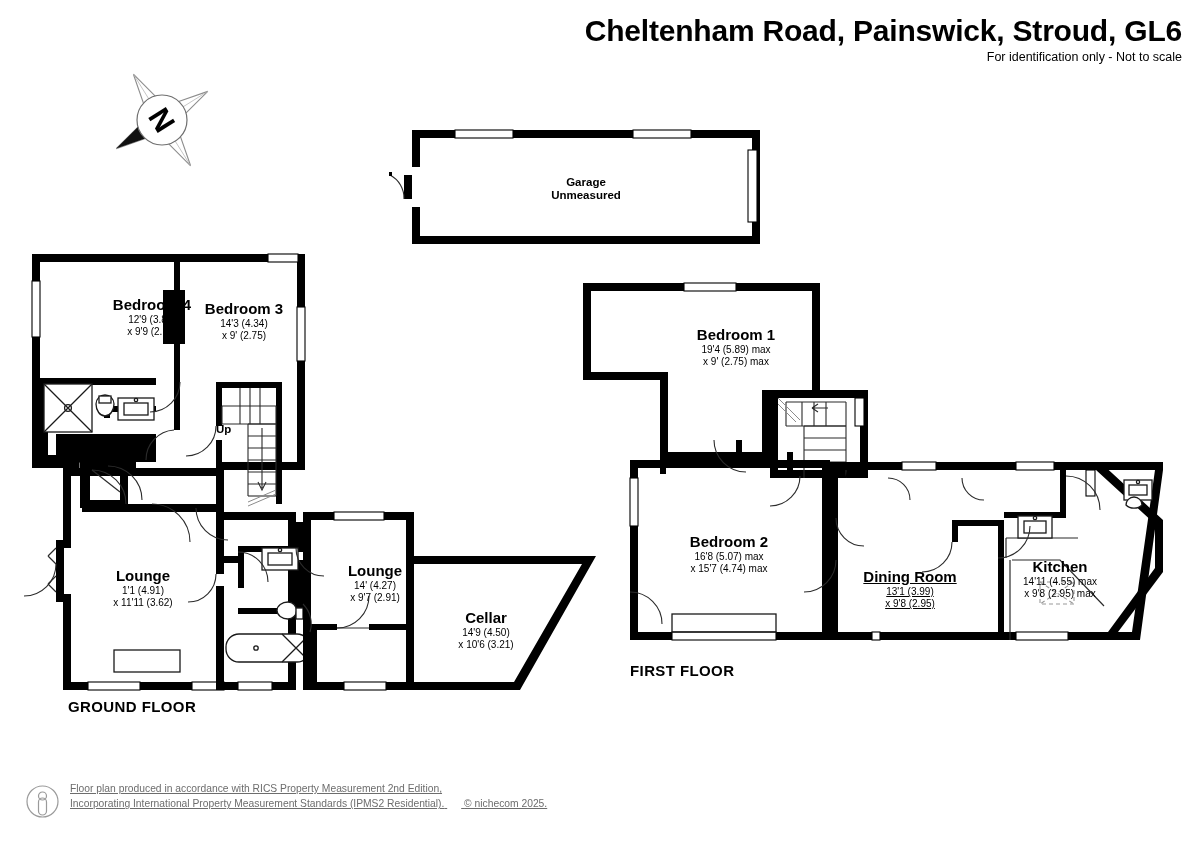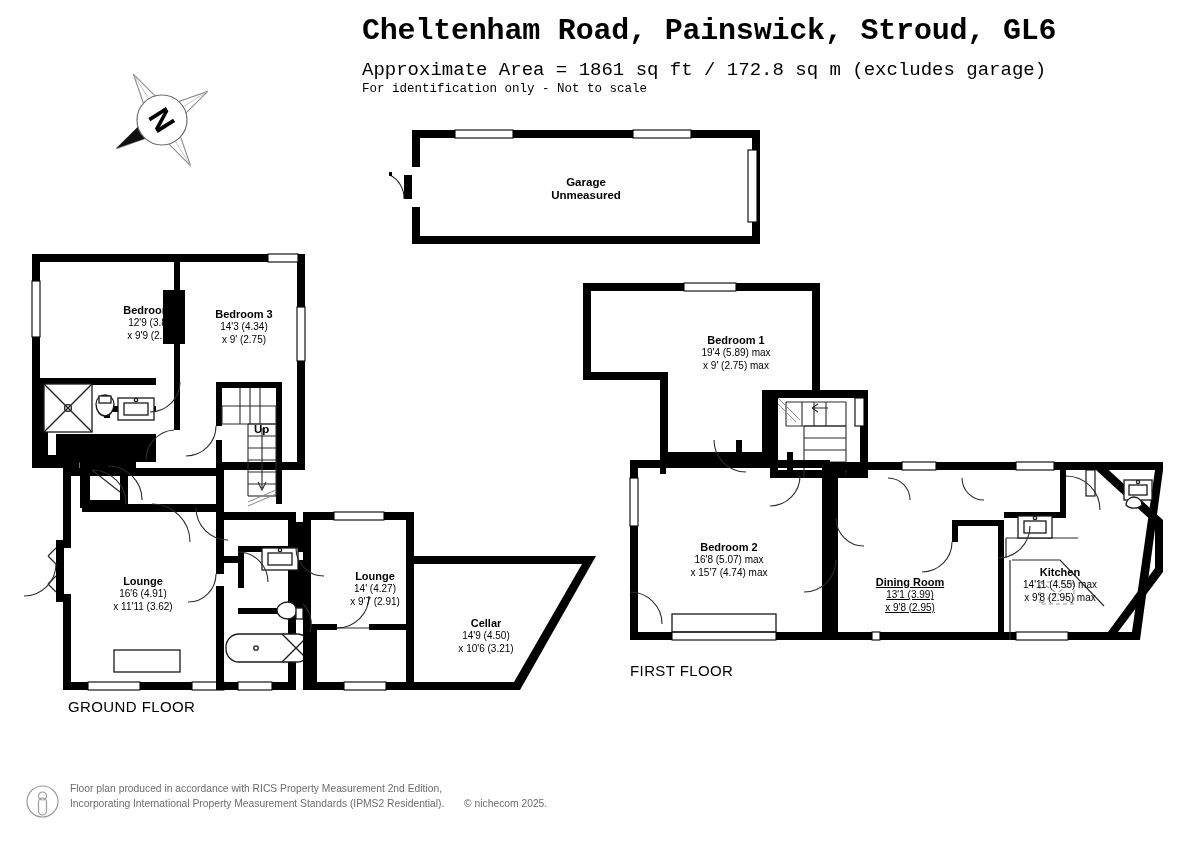--- a/index.html
+++ b/index.html
@@ -18,22 +18,22 @@
   #root {
     position: absolute;
     inset: 0;
   }
 
   
   .header {
     position: absolute;
     right: 18px;
     top: 14px;
+    text-align: right;
     width: 820px;
-    font-family: Liberation Mono, monospace;
   }
   .title {
     font-size: 30px;
     font-weight: bold;
     letter-spacing: -0.2px;
     line-height: 1.15;
     white-space: nowrap;
   }
   .subtitle {
     font-size: 19px;
@@ -69,39 +69,38 @@
 
   
   .room-label {
     position: absolute;
     text-align: center;
     line-height: 1.22;
     white-space: nowrap;
     transform: translateX(-50%);
   }
   .room-label .rm-name {
-    font-size: 11px;
+    font-size: 15px;
     font-weight: bold;
     display: block;
-    margin-top: 8px;
   }
   .room-label .rm-dim {
     font-size: 10px;
     display: block;
   }
   .stair-label {
     position: absolute;
     font-size: 11.5px;
     font-weight: bold;
     white-space: nowrap;
   }
   .floor-label {
     position: absolute;
     font-size: 15px;
-    font-weight: normal;
+    font-weight: bold;
     letter-spacing: 0.4px;
     white-space: nowrap;
   }
 
   
   .footer {
     position: absolute;
     left: 26px;
     top: 781px;
     display: flex;
@@ -112,37 +111,37 @@
     width: 33px;
     height: 33px;
     flex: 0 0 auto;
     margin-top: 4px;
   }
   .footer-text {
     font-size: 10.3px;
     color: #6d6d6d;
     line-height: 1.48;
     white-space: nowrap;
+    text-decoration: underline;
   }
   .footer-text .ln {
     display: block;
   }
   .footer-text .sp-wide {
     display: inline-block;
     width: 14px;
   }
 </style>
 </head>
 <body>
 
 <div id="root">
 
   <div class="header">
     <div class="title">Cheltenham Road, Painswick, Stroud, GL6</div>
-    <div class="subtitle">Approximate Area = 1861 sq ft / 172.8 sq m (excludes garage)</div>
     <div class="disclaimer">For identification only - Not to scale</div>
   </div>
 
   <div class="compass">
     <svg viewBox="0 0 116 116" width="116" height="116" aria-hidden="true">
       <g transform="rotate(-32 58 58)">
 
         <polygon points="58,4 68,48 112,58 68,68 58,112 48,68 4,58 48,48" fill="#ffffff" stroke="#8d8d8d" stroke-width="1.1"></polygon>
 
         <line x1="58" y1="4" x2="58" y2="112" stroke="#b4b4b4" stroke-width="0.7"></line>
@@ -399,21 +398,21 @@
   </div>
 
   <div class="room-label" style="left:244px; top:300px;">
     <span class="rm-name">Bedroom 3</span>
     <span class="rm-dim">14'3 (4.34)</span>
     <span class="rm-dim">x 9' (2.75)</span>
   </div>
 
   <div class="room-label" style="left:143px; top:567px;">
     <span class="rm-name">Lounge</span>
-    <span class="rm-dim">16'6 (4.91)</span>
+    <span class="rm-dim">1'1 (4.91)</span>
     <span class="rm-dim">x 11'11 (3.62)</span>
   </div>
 
   <div class="room-label" style="left:375px; top:562px;">
     <span class="rm-name">Lounge</span>
     <span class="rm-dim">14' (4.27)</span>
     <span class="rm-dim">x 9'7 (2.91)</span>
   </div>
 
   <div class="room-label" style="left:486px; top:609px;">
@@ -439,21 +438,21 @@
     <span class="rm-dim">13'1 (3.99)</span>
     <span class="rm-dim">x 9'8 (2.95)</span>
   </div>
 
   <div class="room-label" style="left:1060px; top:558px;">
     <span class="rm-name">Kitchen</span>
     <span class="rm-dim">14'11 (4.55) max</span>
     <span class="rm-dim">x 9'8 (2.95) max</span>
   </div>
 
-  <div class="stair-label" style="left:244px; top:423px;padding-left:10px;">Up</div>
+  <div class="stair-label" style="left:216px; top:423px;">Up</div>
   <div class="stair-label" style="left:824px; top:468px;">Down</div>
 
   <div class="floor-label" style="left:68px; top:698px;">GROUND FLOOR</div>
   <div class="floor-label" style="left:630px; top:662px;">FIRST FLOOR</div>
 
   <div class="footer">
     <div class="footer-icon">
       <svg viewBox="0 0 33 33" width="33" height="33" aria-hidden="true">
         <circle cx="16.5" cy="16.5" r="15.5" fill="none" stroke="#9a9a9a" stroke-width="1.2"></circle>
         <circle cx="16.5" cy="11" r="4" fill="none" stroke="#9a9a9a" stroke-width="1.2"></circle>

